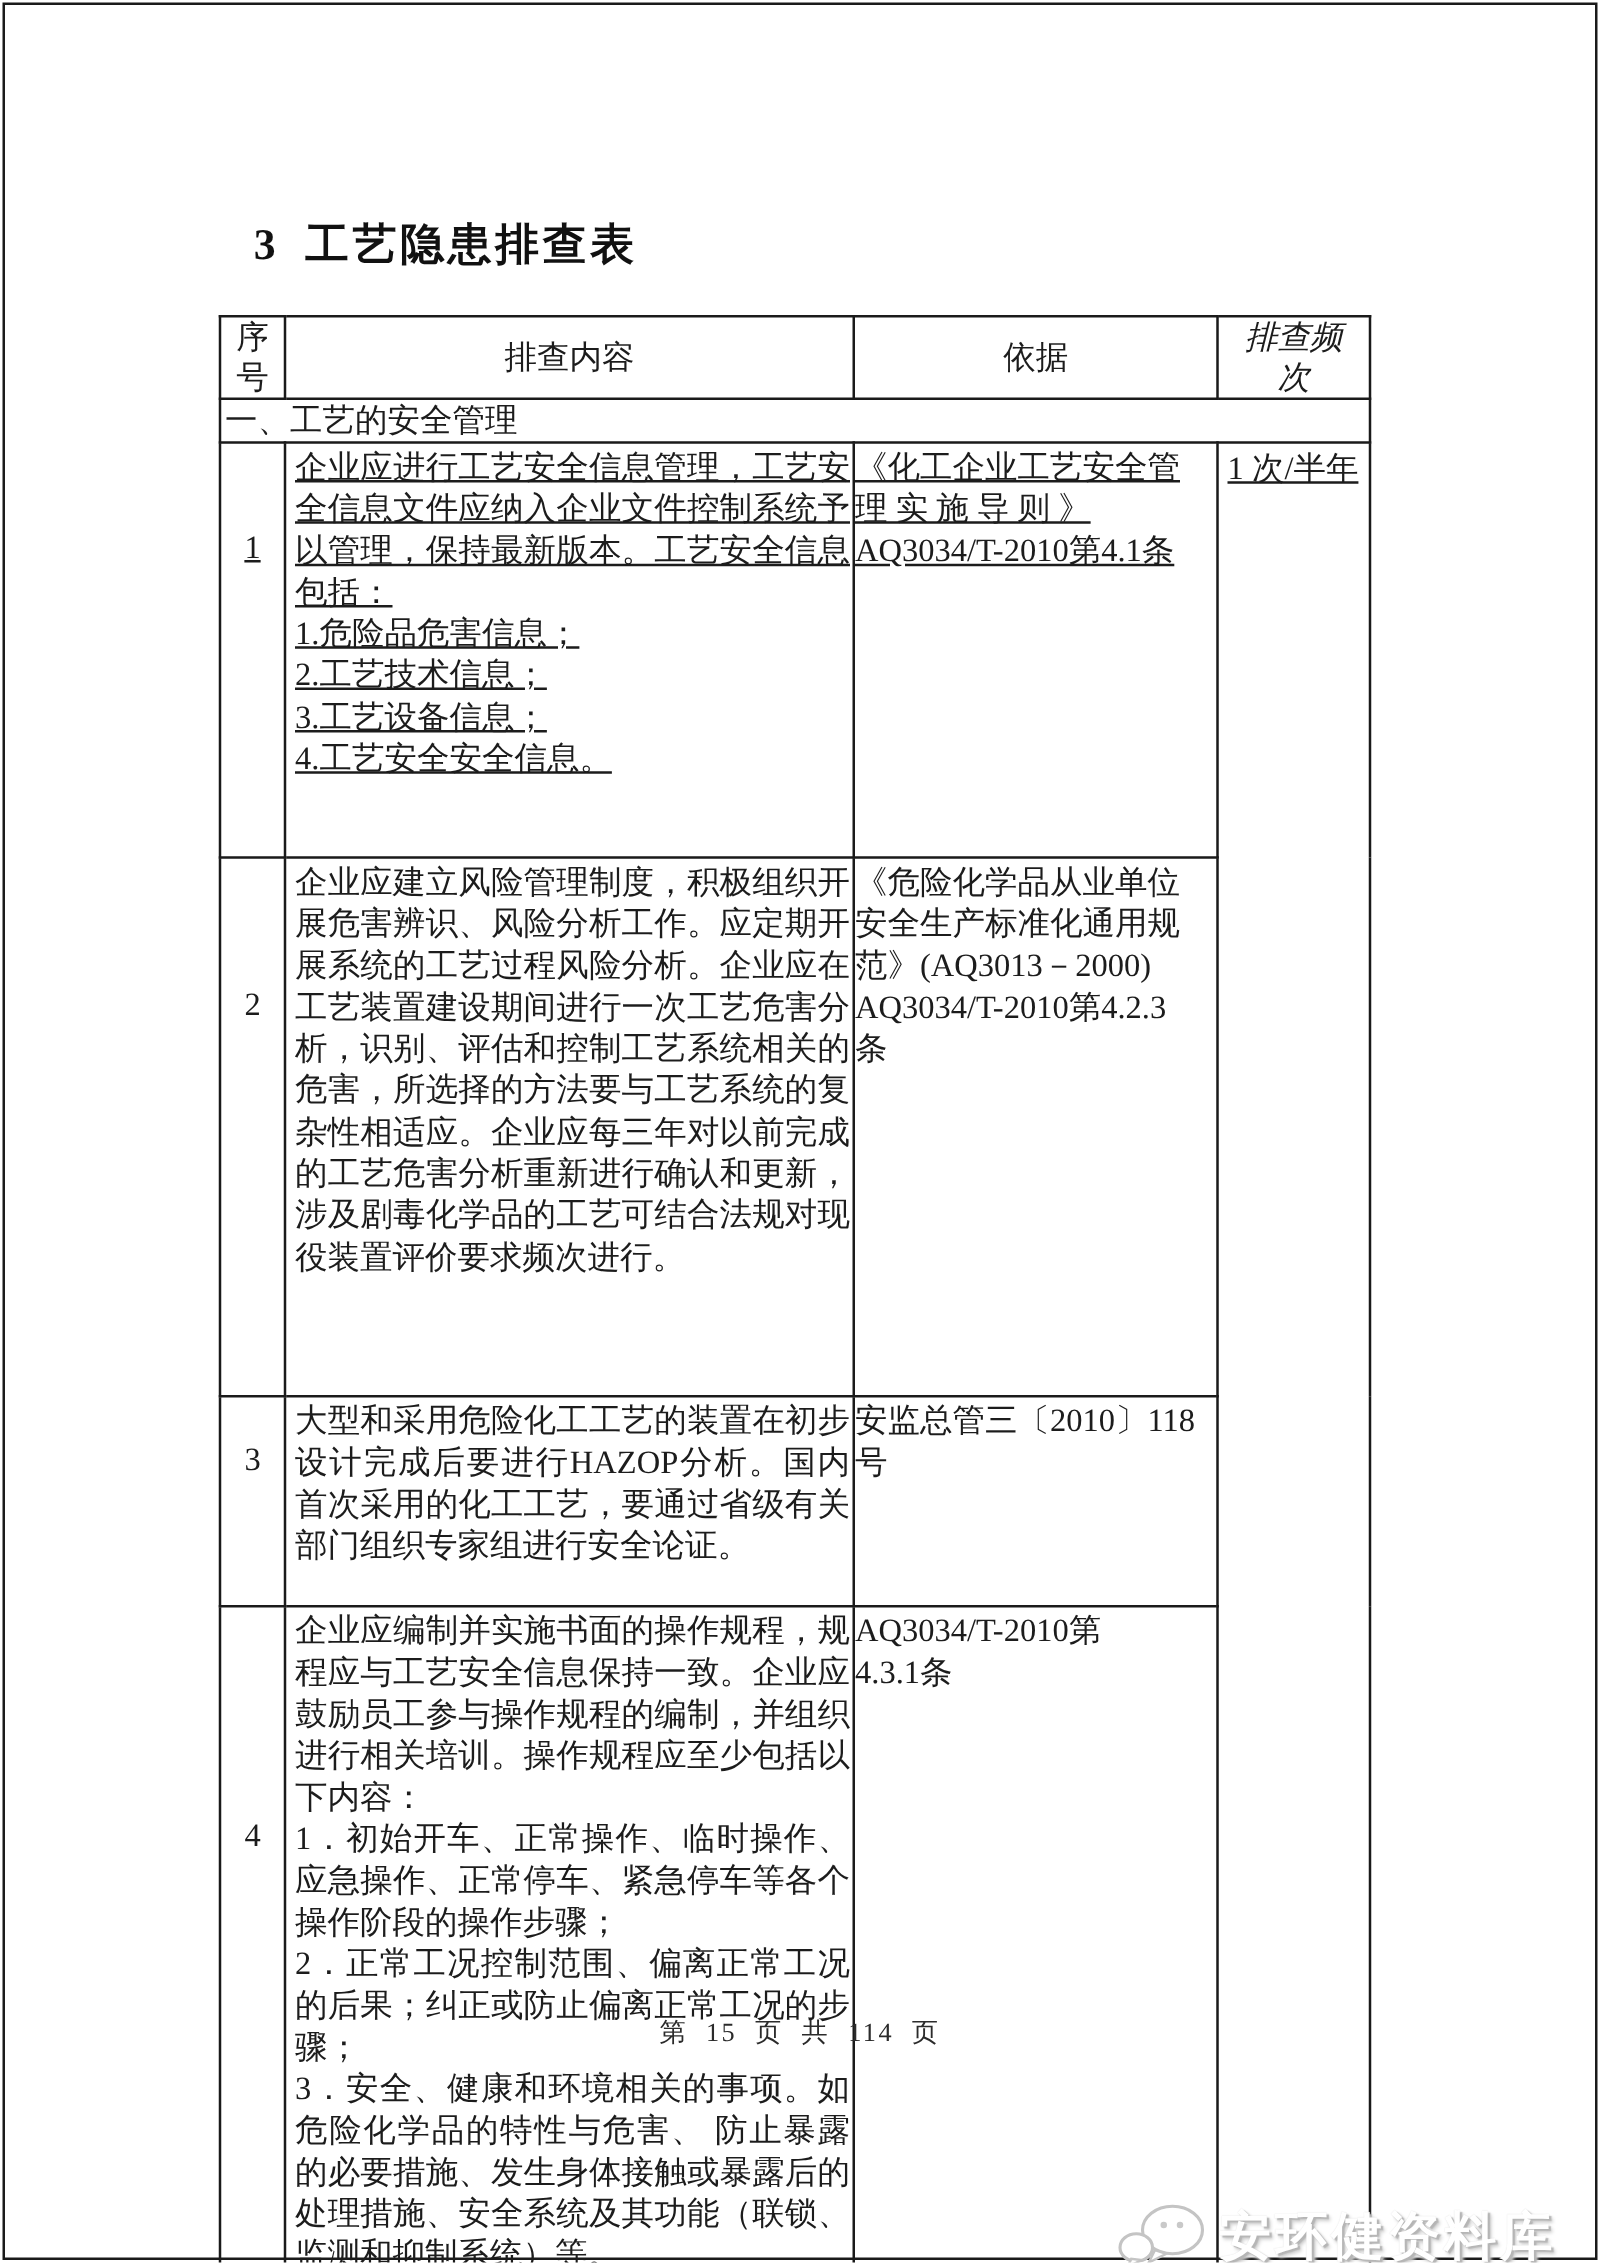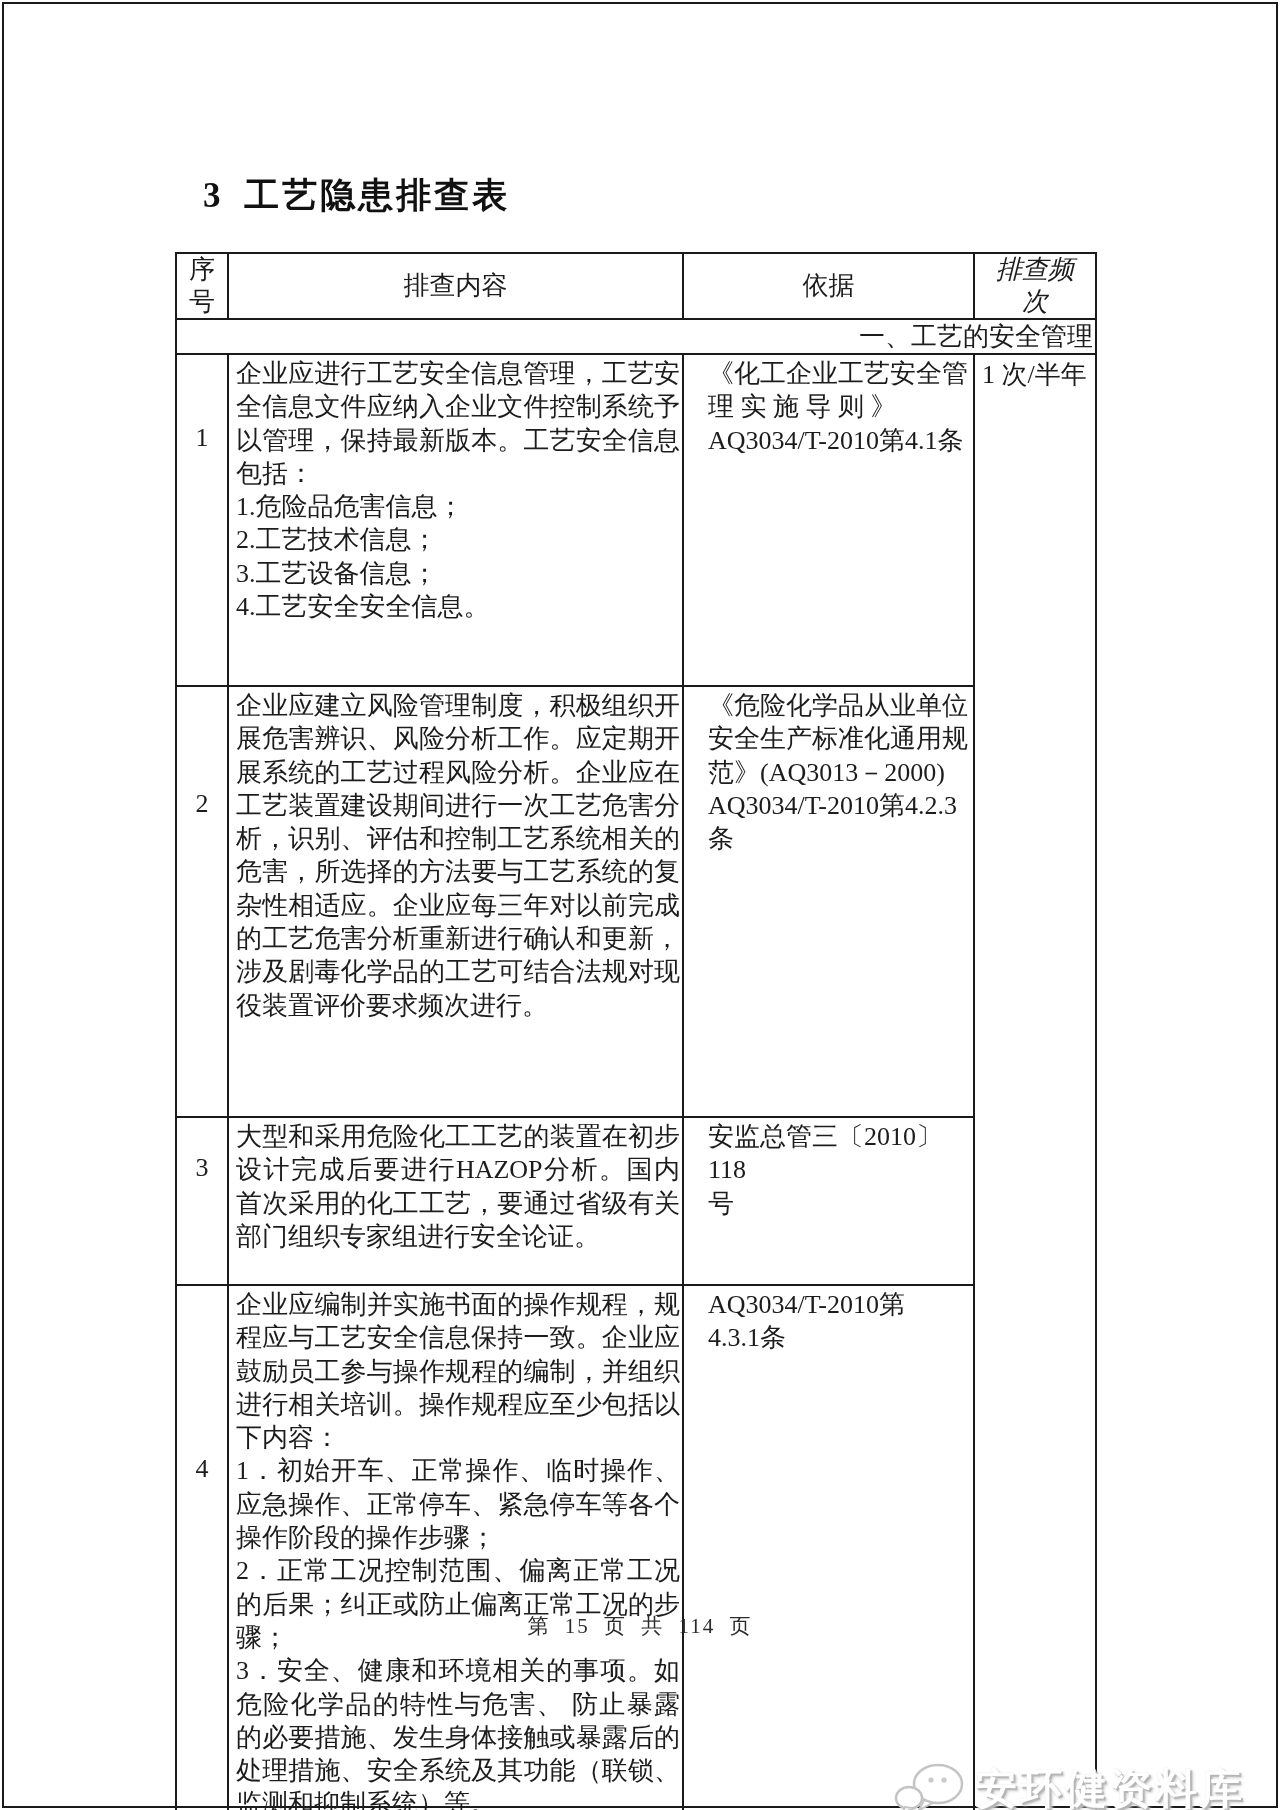--- a/index.html
+++ b/index.html
@@ -19,37 +19,37 @@
     border-collapse:collapse;table-layout:fixed;
     font-size:26px;line-height:33.3px;color:#1c1c1c;
   }
   .checklist th,.checklist td{border:2px solid #1a1a1a;}
   .checklist th{
     font-weight:normal;text-align:center;vertical-align:middle;
     padding:0;height:62px;line-height:32px;
   }
   th.th-freq{padding:0 9px;font-style:italic;}
   tr.section-row td{
-    height:31px;line-height:31px;padding:1px 2px 1px 3px;text-align:right;
+    height:31px;line-height:31px;padding:1px 2px 1px 3px;text-align:left;
   }
   td.num{vertical-align:top;text-align:center;padding:0;}
   td.num.n1{padding-top:66px;}
   td.num.n2{padding-top:100px;}
   td.num.n3{padding-top:33px;}
   td.num.n4{padding-top:166px;}
   td.content{
     vertical-align:top;text-align:justify;white-space:pre-line;
     padding:2px 2px 4px 7px;
   }
   td.basis{
     vertical-align:top;white-space:pre-line;text-align:left;
-    padding:2px 2px 2px 24px;
+    padding:2px 2px 2px 0;
   }
   td.freq{vertical-align:top;padding:3px 6px 0 7px;white-space:normal;}
-  tr.r1>td{height:264px;}
+  tr.r1>td{height:264px;text-decoration:underline;}
   tr.r2>td{height:329px;}
   tr.r3>td{height:133px;margin-top:28px;}
   tr.r4>td{height:534px;}
   .footer{
     position:absolute;top:1612px;left:0;width:100%;text-align:center;
     font-size:21px;letter-spacing:2px;word-spacing:7px;color:#2b2b2b;
   }
   .watermark{
     position:absolute;left:893px;top:1760px;
     display:flex;align-items:center;gap:8px;

